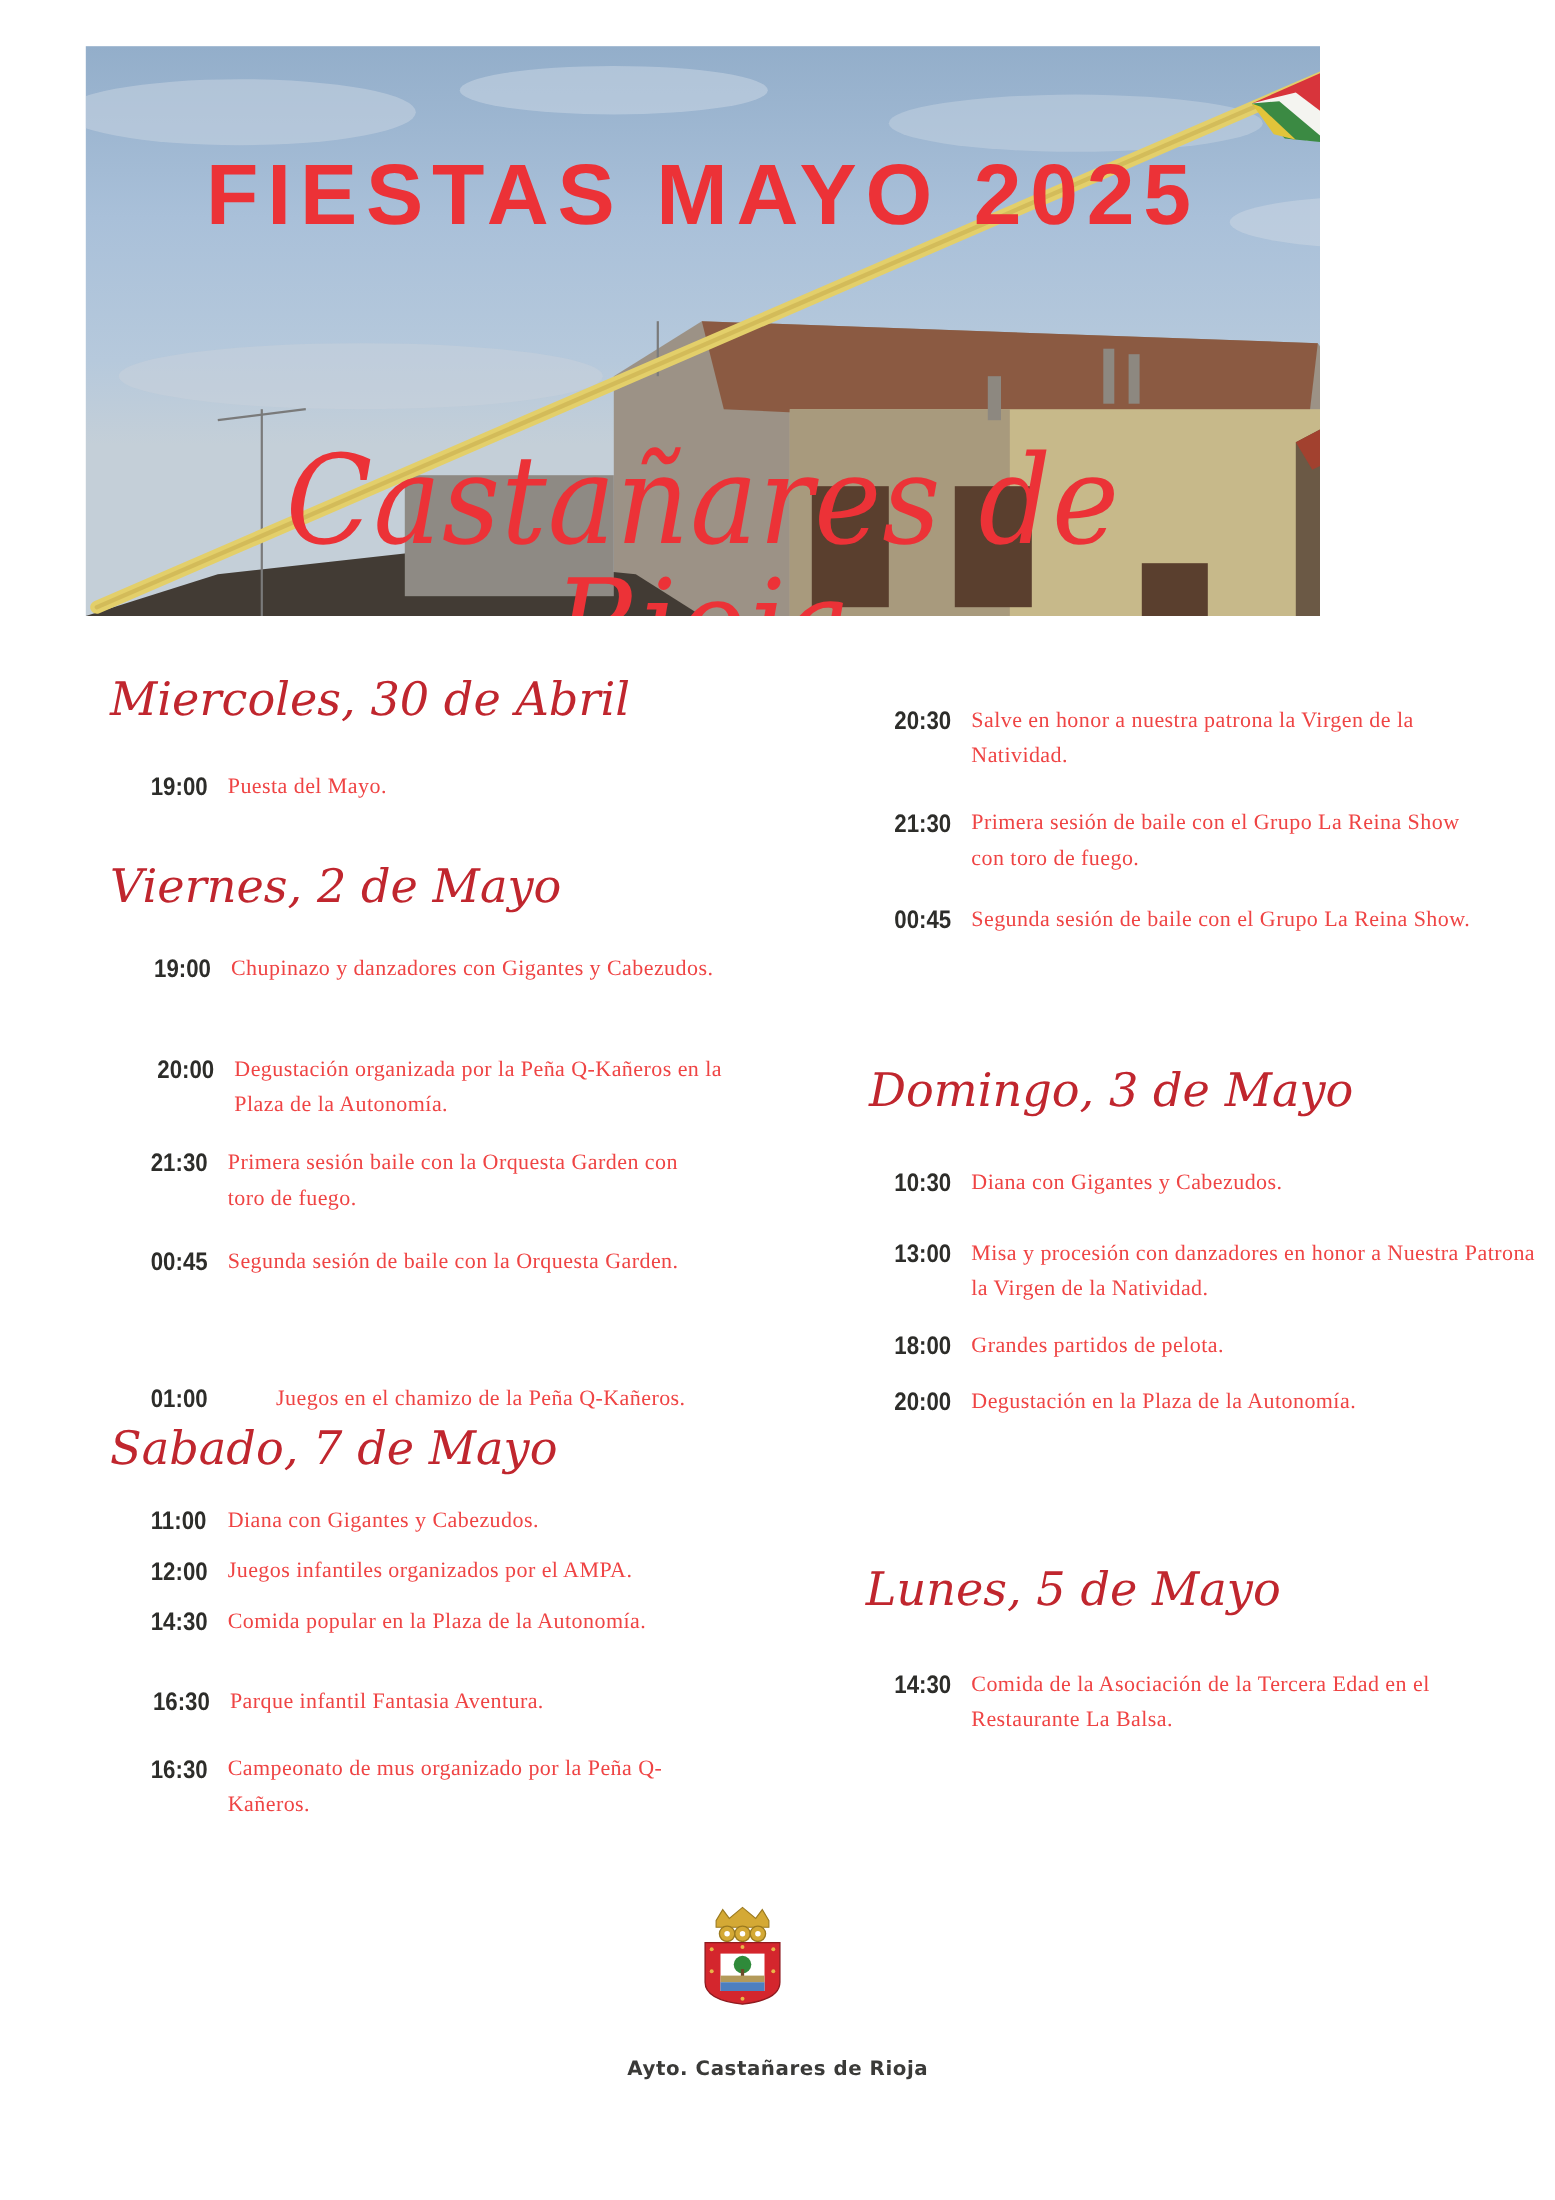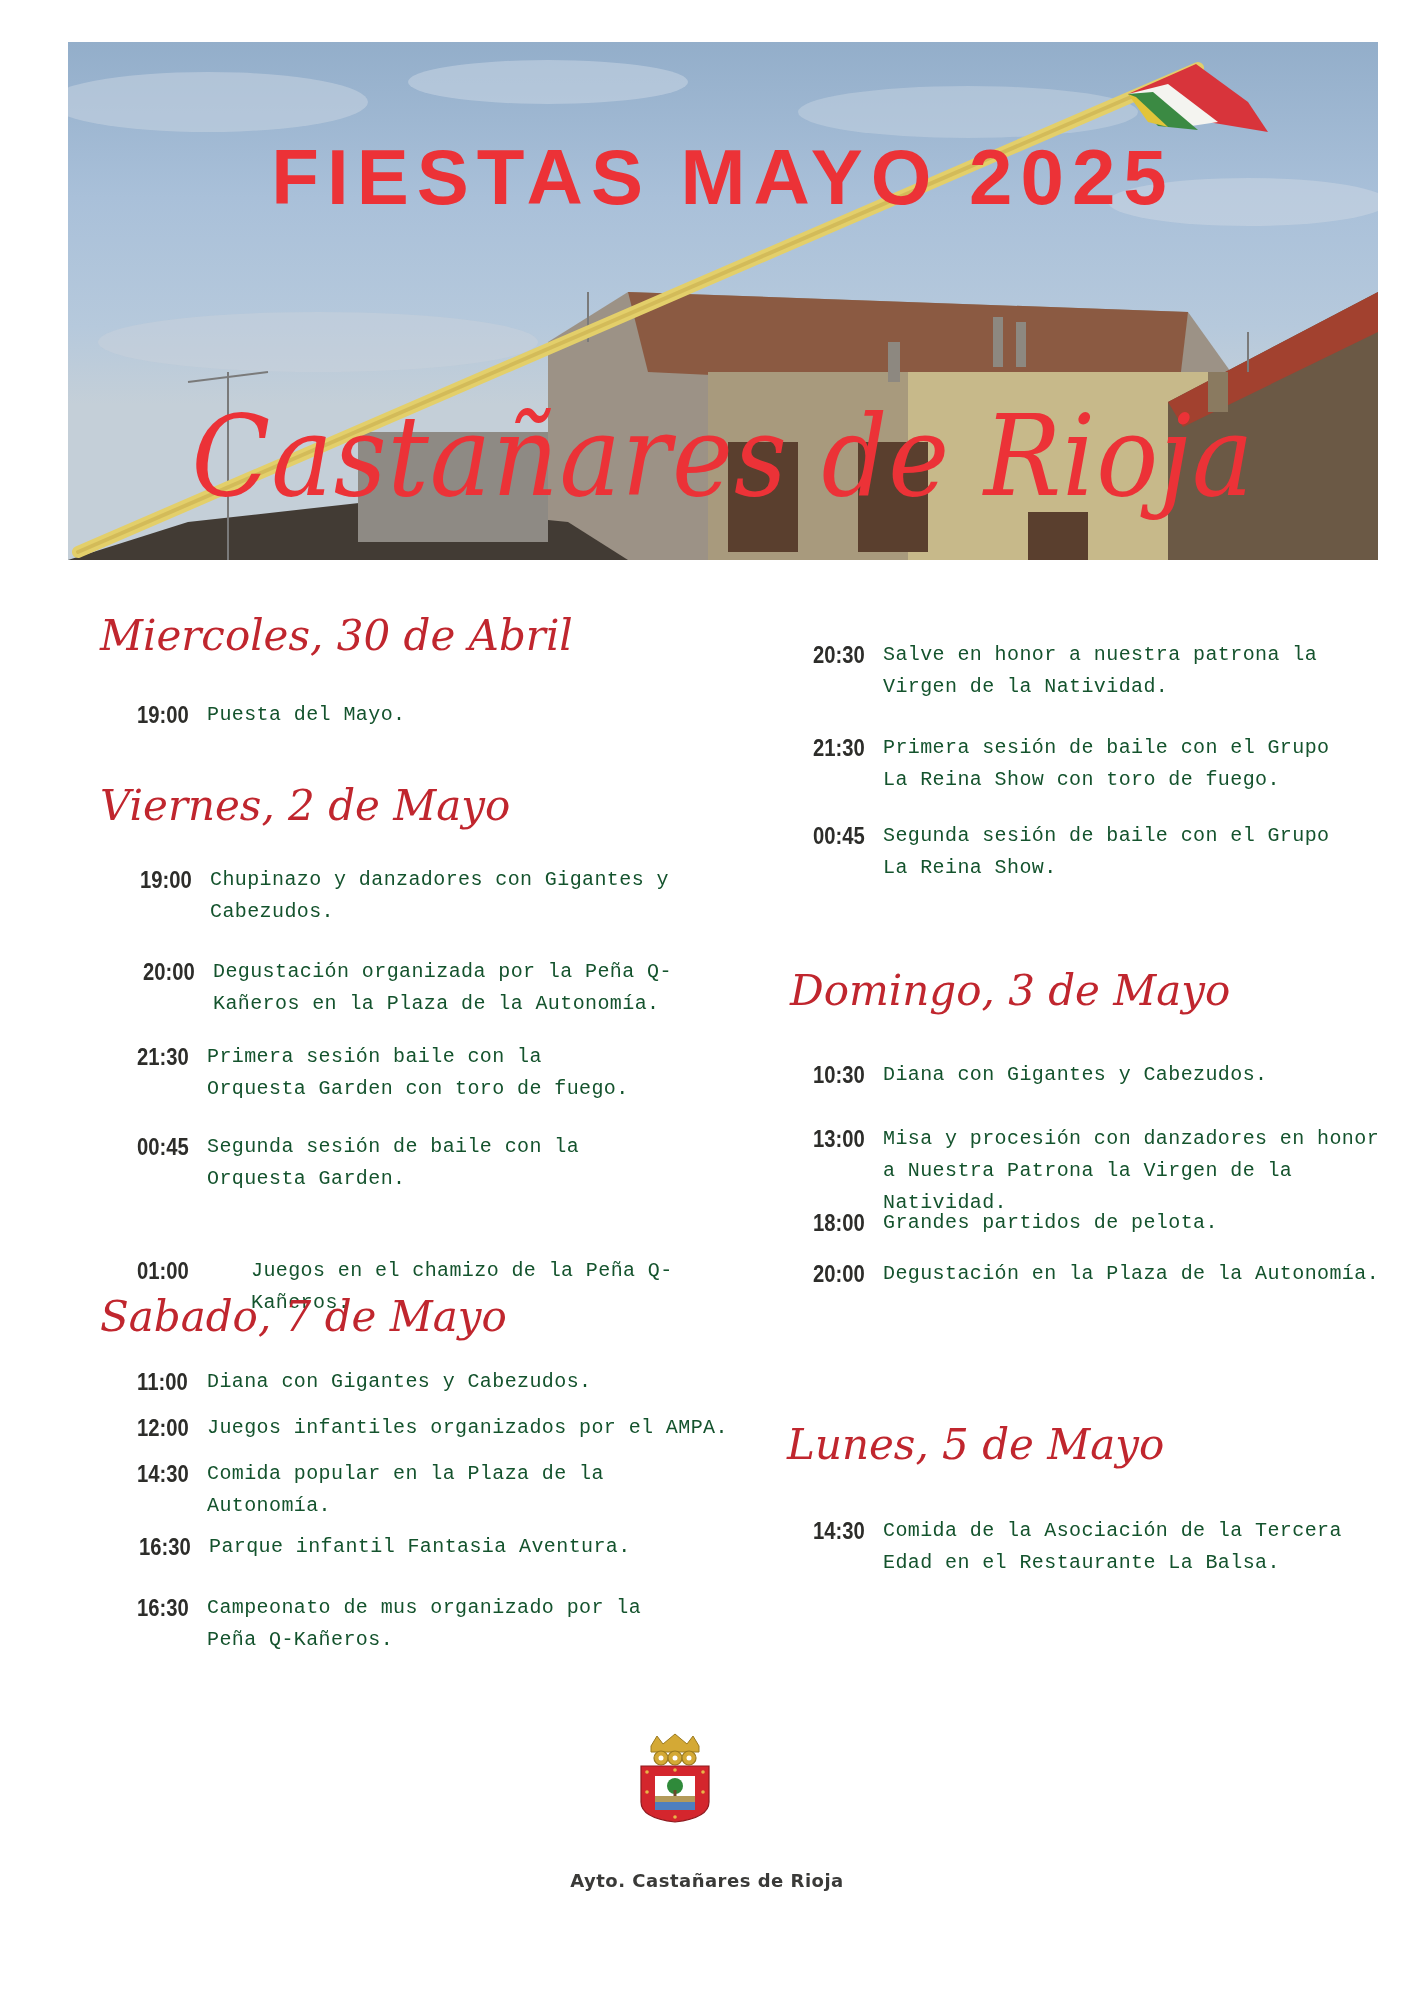--- a/index.html
+++ b/index.html
@@ -1,21 +1,21 @@
 <!DOCTYPE html>
 <html><head>
 <meta charset="utf-8">
 <style>
   html, body { margin: 0; padding: 0; }
   body {
     width: 1414px; height: 2000px; background: #ffffff; position: relative; overflow: hidden;
     font-family: "DejaVu Sans", sans-serif; color: #2b2b2b;
   }
   .banner {
-    position: absolute; left: 68px; top: 42px; width: 1310px; height: 518px; overflow: hidden;
+    position: absolute; left: 78px; top: 42px; width: 1122px; height: 518px; overflow: hidden;
     background: linear-gradient(180deg, #93aeca 0%, #a9c0d9 30%, #b6c9dc 55%, #c4cfd8 70%);
   }
   .banner svg.scene { position: absolute; left: 0; top: 0; }
   .banner-title {
     position: absolute; left: 0; right: 0; top: 96px; text-align: center;
     font-family: "Liberation Sans", sans-serif; font-weight: bold; font-size: 78px;
     letter-spacing: 8px; color: #ec3237; line-height: 1;
   }
   .banner-subtitle {
     position: absolute; left: 0; right: 0; top: 358px; text-align: center;
@@ -25,21 +25,21 @@
   .day-heading {
     position: absolute; font-family: "DejaVu Serif", serif; font-style: italic;
     font-size: 42px; color: #c0262e; line-height: 1; white-space: nowrap;
   }
   .event { position: absolute; display: flex; align-items: flex-start; }
   .event .time {
     font-family: "Liberation Sans", sans-serif; font-weight: bold; font-size: 23px;
     color: #2d2d2a; width: 70px; flex: none; line-height: 32px; transform: scaleX(0.88); transform-origin: left;
   }
   .event .desc {
-    font-family: Liberation Mono, monospace; font-size: 20px; color: #14532d; line-height: 32px;
+    font-family: Liberation Serif, serif; font-size: 20px; color: #ef4444; line-height: 32px;
     letter-spacing: 0.4px;
   }
   .logo { position: absolute; left: 637px; top: 1732px; width: 76px; height: 92px; }
   .footer-text {
     position: absolute; left: 0; width: 1414px; top: 1870px; text-align: center;
     font-family: "DejaVu Sans", sans-serif; font-weight: bold; font-size: 18px; color: #3a3a38; letter-spacing: 0.5px;
   }
 </style>
 </head>
 <body>

